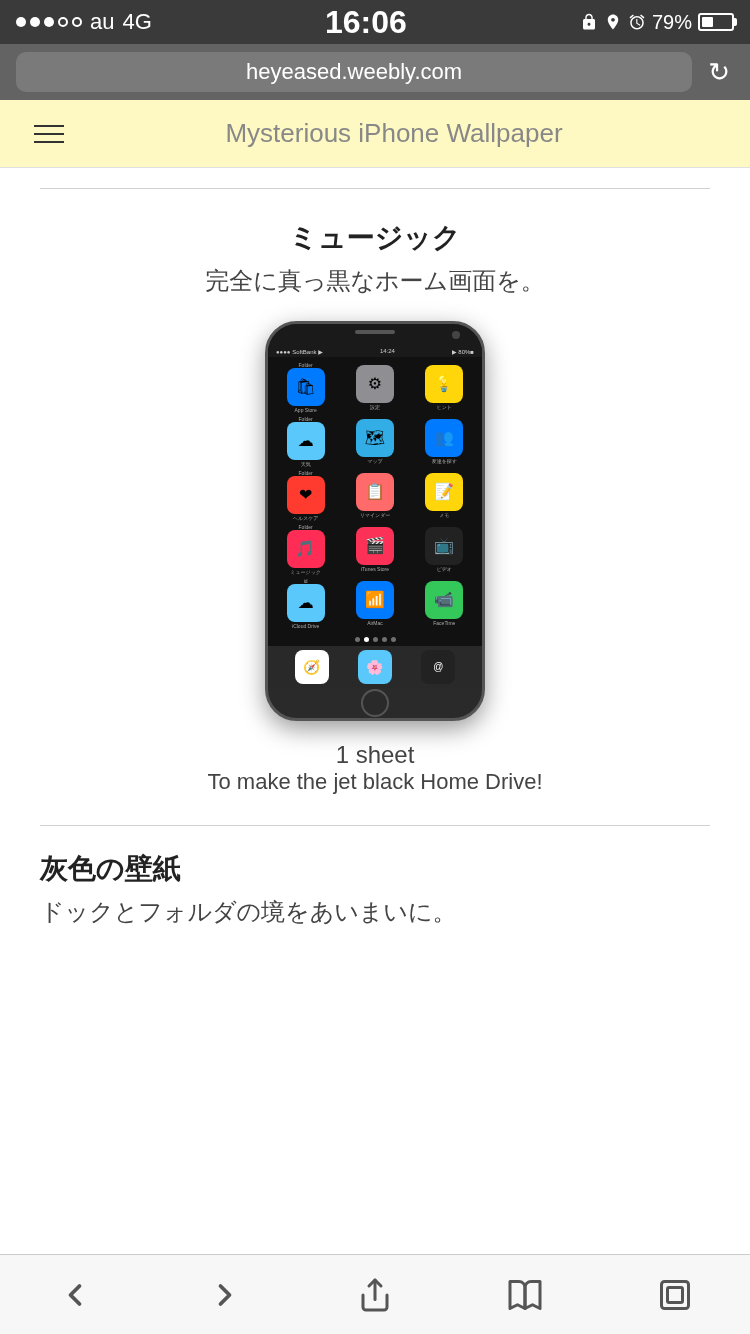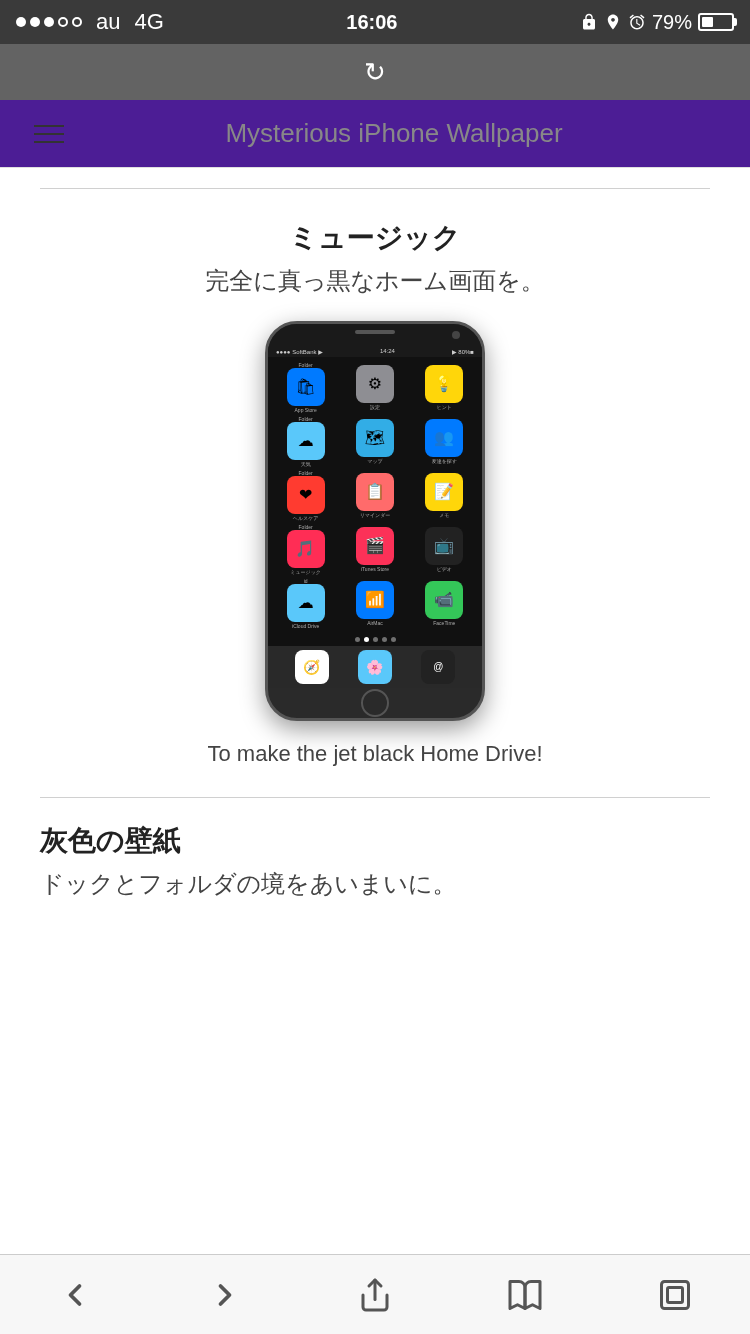--- a/index.html
+++ b/index.html
@@ -21,42 +21,42 @@
       align-items: center;
       justify-content: space-between;
       padding: 0 16px;
       color: #fff;
       font-size: 24px;
       font-weight: 500;
     }
     .status-left {
       display: flex;
       align-items: center;
-      gap: 14px;
+      gap: 8px;
     }
     .signal-dots {
       display: flex;
       gap: 4px;
       align-items: center;
     }
     .dot {
       width: 10px;
       height: 10px;
       border-radius: 50%;
       background: #fff;
     }
     .dot.empty {
       background: transparent;
       border: 2px solid #fff;
     }
     .carrier-text {
       font-size: 22px;
     }
     .status-center {
-      font-size: 20px;
+      font-size: 32px;
       font-weight: 600;
     }
     .status-right {
       display: flex;
       align-items: center;
       gap: 6px;
       font-size: 20px;
     }
     .battery-icon {
       width: 36px;
@@ -117,21 +117,21 @@
       padding: 4px;
     }
 
     
     .nav-bar {
       height: 68px;
       display: flex;
       align-items: center;
       padding: 0 30px;
       border-bottom: 1px solid #e0e0e0;
-      background: #4c1d95;
+      background: #fef9c3;
     }
     .hamburger {
       display: flex;
       flex-direction: column;
       gap: 6px;
       cursor: pointer;
       padding: 4px;
     }
     .hamburger span {
       display: block;
@@ -447,20 +447,21 @@
         <path d="M22 5.72l-4.6-3.86-1.29 1.53 4.6 3.86L22 5.72zM7.88 3.39L6.6 1.86 2 5.71l1.29 1.53 4.59-3.85zM12.5 8H11v6l4.75 2.85.75-1.23-4-2.37V8zM12 4c-4.97 0-9 4.03-9 9s4.02 9 9 9c4.97 0 9-4.03 9-9s-4.03-9-9-9zm0 16c-3.87 0-7-3.13-7-7s3.13-7 7-7 7 3.13 7 7-3.13 7-7 7z"></path>
       </svg>
     <span style="font-size:20px;">79%</span>
     <div class="battery-icon">
       <div class="battery-fill"></div>
     </div>
   </div>
 </div>
 
 <div class="url-bar">
+  <input class="url-input" type="text" value="heyeased.weebly.com" style="">
   <button class="refresh-btn">↻</button>
 </div>
 
 <div class="nav-bar">
   <div class="hamburger">
     <span></span>
     <span></span>
     <span></span>
   </div>
   <div class="nav-title">Mysterious iPhone Wallpaper</div>
@@ -598,20 +599,21 @@
           </div>
         </div>
         <div class="phone-home-bar">
           <div class="home-button"></div>
         </div>
       </div>
     </div>
 
 
     <div class="sheet-info">
+      <div class="sheet-count">1 sheet</div>
       <div class="sheet-desc">To make the jet black Home Drive!</div>
     </div>
   </div>
 
   <div class="divider"></div>
 
   <div class="second-section">
     <div class="section-title">灰色の壁紙</div>
     <div class="section-subtitle">ドックとフォルダの境をあいまいに。</div>
   </div>

